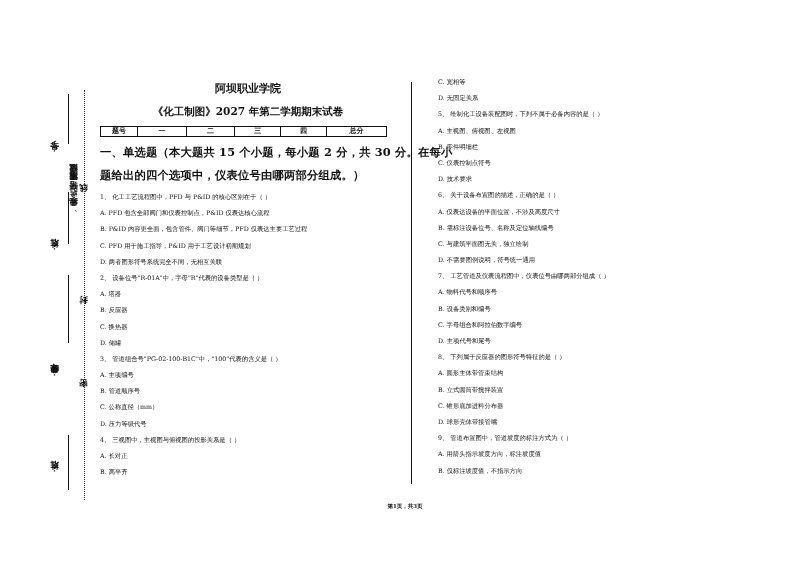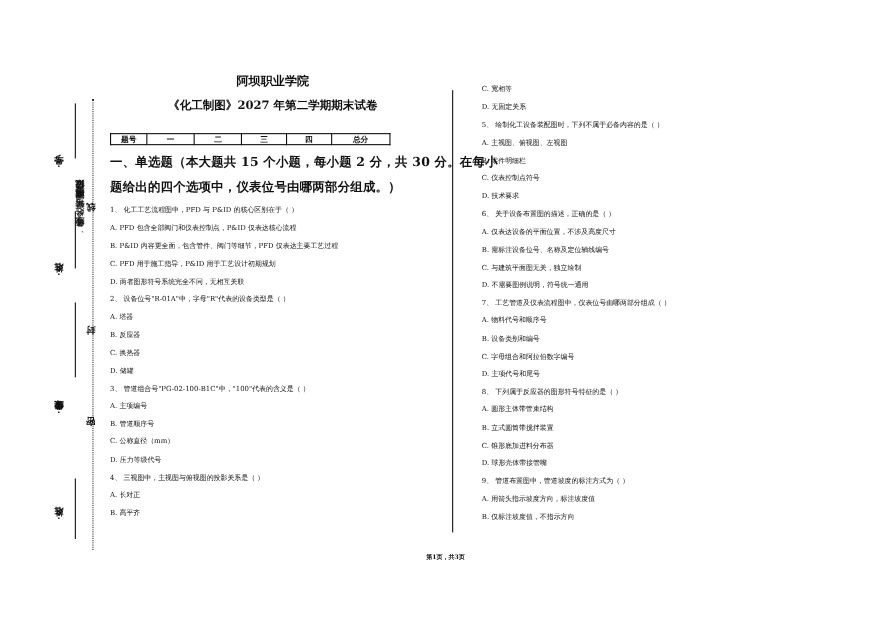--- a/index.html
+++ b/index.html
@@ -8,27 +8,27 @@
   .page { position:absolute; left:0; top:0; width:793px; height:561px; background:#fff; }
 
   
   .margin { position:absolute; left:28px; top:90px; width:80px; height:410px; }
   .vline-solid { position:absolute; border-left:1.2px solid #111; }
   .vdots { position:absolute; border-left:1.2px dotted #333; }
   .vtext { position:absolute; writing-mode:vertical-rl; transform:rotate(180deg);
            font-size:8.5px; line-height:1; white-space:nowrap; font-weight:bold; }
   .vtext.light { font-weight:normal; }
 
-  .col-left { position:absolute; left:100px; top:63px; width:296px; }
+  .col-left { position:absolute; left:100px; top:78px; width:296px; }
   .col-right { position:absolute; left:438px; top:74px; width:280px; }
   .divider { position:absolute; left:411px; top:82px; height:402px; border-left:1.4px solid #111; }
 
   .school { text-align:center; font-size:11px; font-weight:bold; margin-top:2px; height:18px; line-height:18px; }
   .exam-title { text-align:center; font-size:10.5px; font-weight:bold; height:18px; line-height:18px; margin-top:4px; }
-  table.score { border-collapse:collapse; width:255px; margin-top:16px; font-size:7px; }
+  table.score { border-collapse:collapse; width:287px; margin-top:6px; font-size:7px;font-family:Liberation Mono, monospace; }
   table.score td { border:1px solid #111; height:9px; padding:0; text-align:center; font-weight:bold; line-height:9px; }
   .section { font-size:11.3px; font-weight:bold; line-height:23px; margin-top:4px; letter-spacing:0.2px; }
   .q { font-size:6.3px; line-height:16.2px; height:16.2px; white-space:nowrap; }
   .footer { position:absolute; left:330px; top:503px; width:150px; text-align:center; font-size:5.5px; font-weight:bold; }
 </style>
 </head>
 <body>
 
 <div class="page">
 

